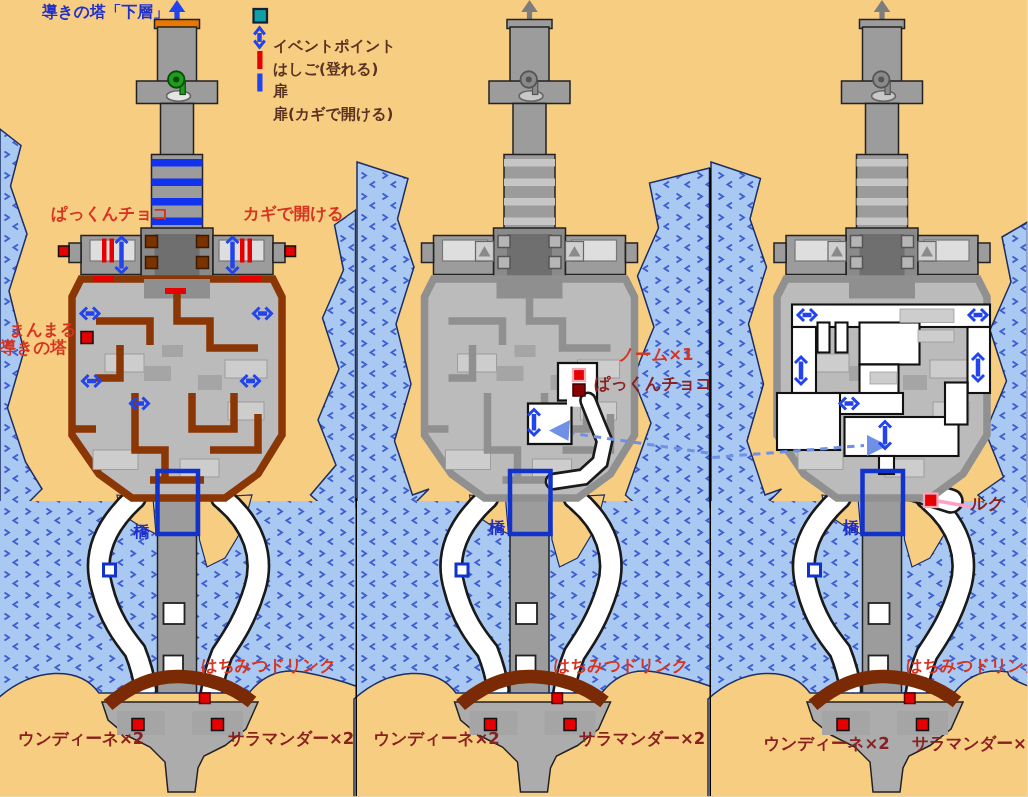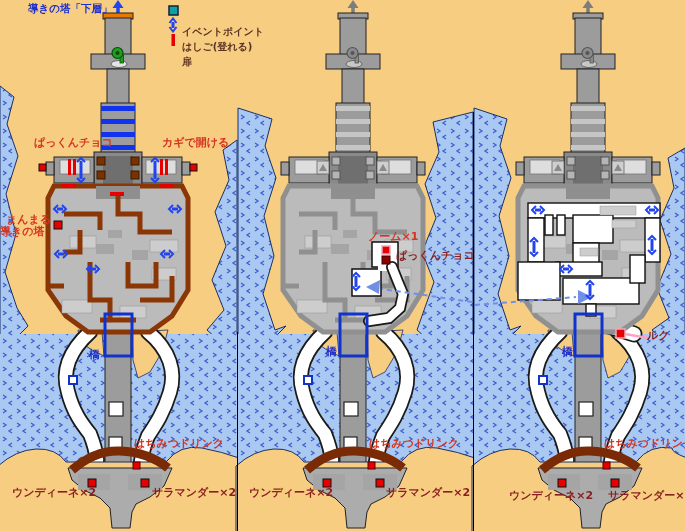--- a/index.html
+++ b/index.html
@@ -388,32 +388,38 @@
             <path d="M4.5,6 L8,1.5 L11.5,6 M4.5,10 L8,14.5 L11.5,10" fill="none" stroke="#2244EE" stroke-width="2"></path>
           </svg></span>
       <span class="lg-tx">はしご(登れる)</span>
       </div>
     <div class="lg-row">
       <span class="lg-ic"><svg width="17" height="16">
             <rect x="6.5" y="2" width="3.5" height="12" fill="#E60000"></rect>
           </svg></span>
       <span class="lg-tx">扉</span>
       </div>
+    <div class="lg-row">
+      <span class="lg-ic"><svg width="17" height="16">
+            <rect x="6.5" y="2" width="3.5" height="12" fill="#2244EE"></rect>
+          </svg></span>
+      <span class="lg-tx">扉(カギで開ける)</span>
+      </div>
   </div>
 
   <span class="lbl c-red" style="left:34px;top:137px">ぱっくんチョコ</span>
   <span class="lbl c-red" style="left:162px;top:137px">カギで開ける</span>
   <span class="lbl c-red" style="left:6px;top:214px">まんまる</span>
   <span class="lbl c-red" style="left:0px;top:226px">導きの塔</span>
   <span class="lbl c-blue" style="left:89px;top:349px">橋</span>
   <span class="lbl c-red" style="left:134px;top:438px">はちみつドリンク</span>
   <span class="lbl c-dark" style="left:12px;top:487px">ウンディーネ×2</span>
   <span class="lbl c-dark" style="left:152px;top:487px">サラマンダー×2</span>
 
-  <span class="lbl c-red" style="left:368px;top:231px">ノーム×1</span>
+  <span class="lbl c-red" style="left:412px;top:231px">ノーム×1</span>
   <span class="lbl c-dark" style="left:396px;top:250px">ぱっくんチョコ</span>
   <span class="lbl c-blue" style="left:326px;top:346px">橋</span>
   <span class="lbl c-red" style="left:369px;top:438px">はちみつドリンク</span>
   <span class="lbl c-dark" style="left:249px;top:487px">ウンディーネ×2</span>
   <span class="lbl c-dark" style="left:386px;top:487px">サラマンダー×2</span>
 
   <span class="lbl c-dark" style="left:647px;top:330px">ルク</span>
   <span class="lbl c-blue" style="left:562px;top:346px">橋</span>
   <span class="lbl c-red" style="left:604px;top:438px">はちみつドリンク</span>
   <span class="lbl c-dark" style="left:509px;top:490px">ウンディーネ×2</span>

